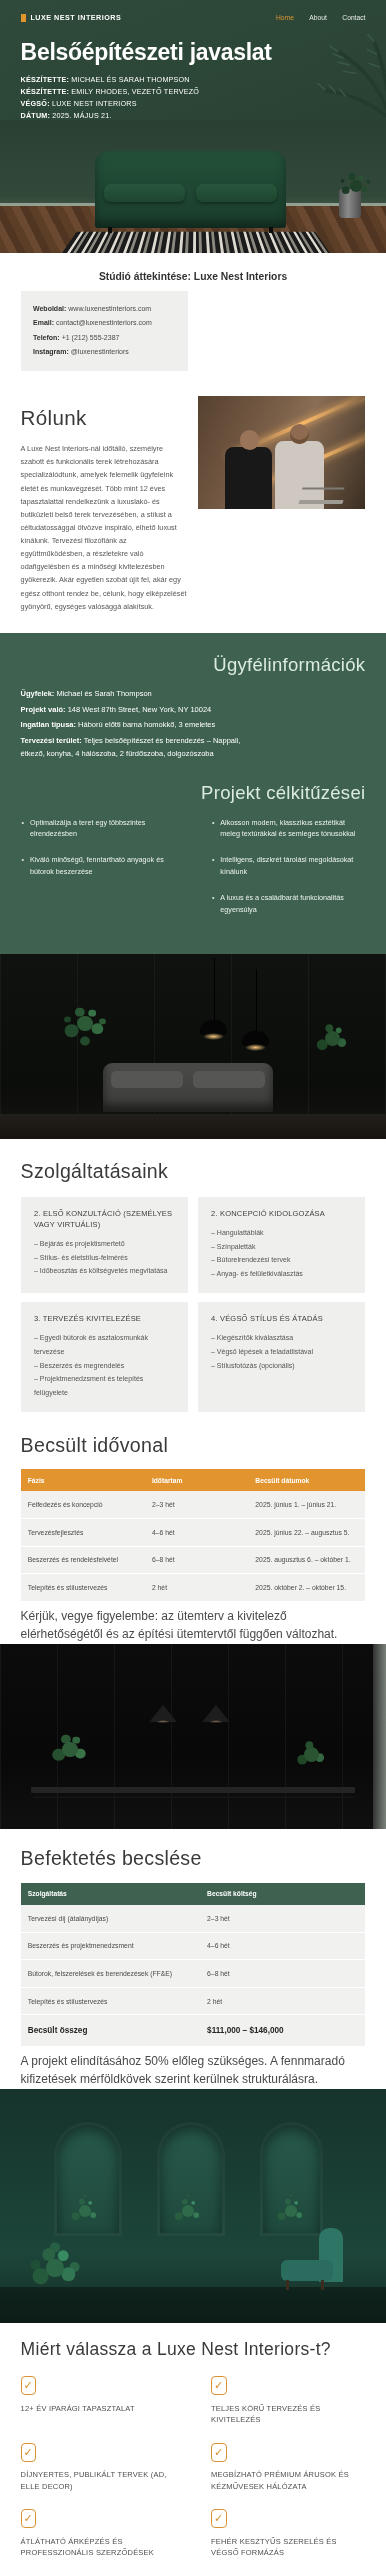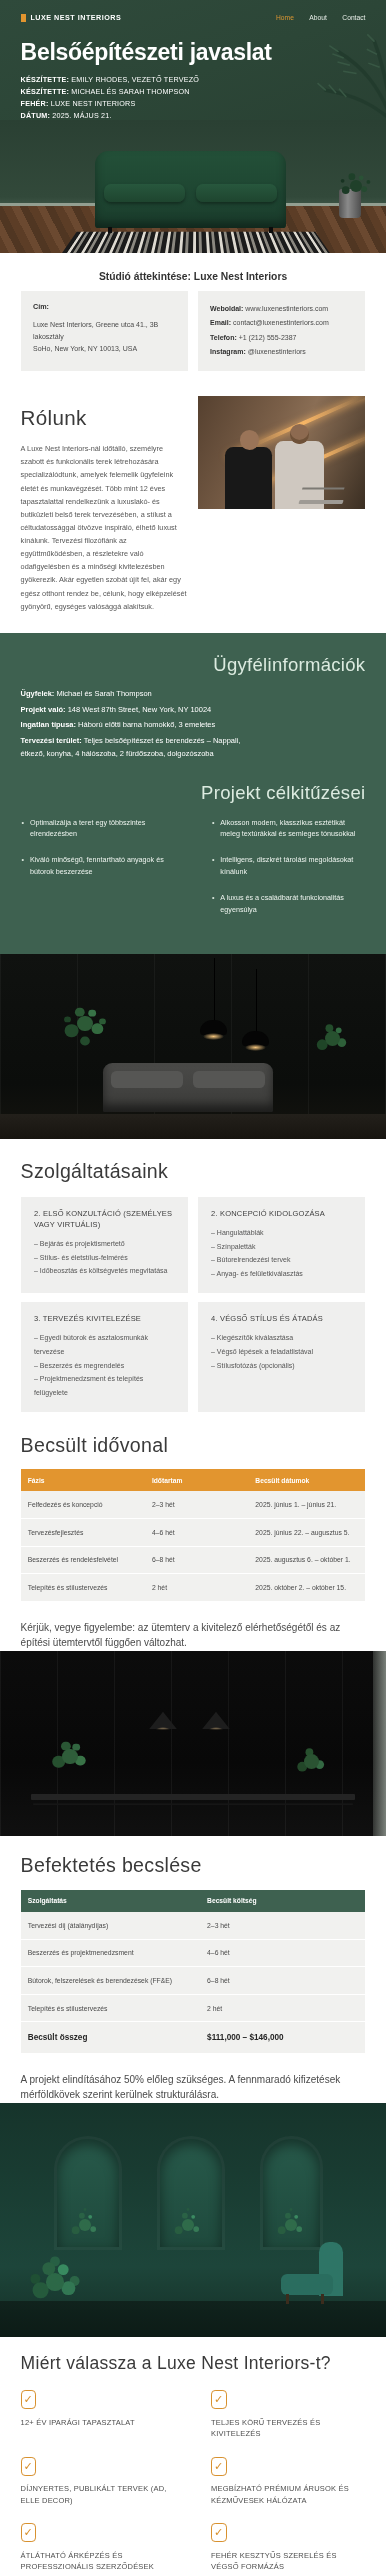--- a/index.html
+++ b/index.html
@@ -152,21 +152,21 @@
 
   
   .tbl-section { padding-top: 7.2px; padding-bottom: 1px; }
   .tbl-section h2.big { margin-bottom: 12.4px; }
   table.data { width: 100%; border-collapse: collapse; }
   table.data th { text-align: left; font-size: 6.7px; color: #fff; font-weight: bold; padding: 7.7px 7.2px; }
   .orange-head th { background: #e2952f; }
   .green-head th { background: #3e6150; }
   table.data td { background: #f1f1ef; font-size: 6.8px; color: #4a4a4a; padding: 9.8px 7.2px; border-bottom: 1px solid #fff; }
   table.data tr.total td { font-size: 8.2px; font-weight: bold; color: #262626; padding: 10.8px 7.2px; }
-  .tbl-note { font-size: 10px; color: #4a4a4a; margin-top: 18px; line-height: 1.5; }
+  .tbl-note { font-size: 12px; color: #4a4a4a; margin-top: 5px; line-height: 1.5; }
 
   
   .why { padding-top: 16.5px; padding-bottom: 19.6px; }
   .why h2.big { font-size: 17.5px; margin-bottom: 15.5px; }
   .why-grid { display: grid; grid-template-columns: 1fr 1fr; column-gap: 36px; row-gap: 17.5px; }
   .why-item .check { width: 15.5px; height: 19px; border: 1.5px solid #d8912f; border-radius: 4.1px; display: flex; align-items: center; justify-content: center; color: #d8912f; font-size: 11.3px; font-weight: bold; }
   .why-item .check span { transform: translateY(-0.5px); }
   .why-item .lbl { margin-top: 7.7px; font-size: 7.5px; color: #4e4e4e; letter-spacing: 0.2px; line-height: 1.5; }
 </style>
 </head>
@@ -191,23 +191,23 @@
       <span>LUXE NEST INTERIORS</span>
     </div>
     <nav class="nav">
       <a href="#" class="active">Home</a>
       <a href="#">About</a>
       <a href="#">Contact</a>
     </nav>
   </div>
   <h1 class="hero-title">Belsőépítészeti javaslat</h1>
   <div class="hero-meta">
+    <div><b>KÉSZÍTETTE:</b> <span>MICHAEL ÉS SARAH THOMPSON</span></div>
     <div><b>KÉSZÍTETTE:</b> <span>EMILY RHODES, VEZETŐ TERVEZŐ</span></div>
-    <div><b>KÉSZÍTETTE:</b> <span>MICHAEL ÉS SARAH THOMPSON</span></div>
-    <div><b>FEHÉR:</b> <span>LUXE NEST INTERIORS</span></div>
+    <div><b>VÉGSŐ:</b> <span>LUXE NEST INTERIORS</span></div>
     <div><b>DÁTUM:</b> <span>2025. MÁJUS 21.</span></div>
   </div>
 </header>
 
 <div class="hero-photo" aria-hidden="true">
   <div class="hero-baseboard"></div>
   <div class="hero-floor"></div>
   <div class="hero-rug"></div>
   <div class="sofa">
     <div class="sofa-body"></div>
@@ -216,27 +216,20 @@
     <div class="sofa-leg l1"></div>
     <div class="sofa-leg l2"></div>
   </div>
   <div class="planter"></div>
   <div class="foliage hero-foliage"></div>
 </div>
 
 <section class="studio pad white">
   <h2>Stúdió áttekintése: Luxe Nest Interiors</h2>
   <div class="studio-grid">
-    <div class="studio-box">
-      <span class="lbl addr-label">Cím:</span>
-      <div class="addr-lines">
-        <div>Luxe Nest Interiors, Greene utca 41., 3B lakosztály</div>
-        <div>SoHo, New York, NY 10013, USA</div>
-      </div>
-    </div>
     <div class="studio-box">
       <div class="contact-line"><span class="lbl">Weboldal:</span> <span>www.luxenestinteriors.com</span></div>
       <div class="contact-line"><span class="lbl">Email:</span> <span>contact@luxenestinteriors.com</span></div>
       <div class="contact-line"><span class="lbl">Telefon:</span> <span>+1 (212) 555-2387</span></div>
       <div class="contact-line"><span class="lbl">Instagram:</span> <span>@luxenestinteriors</span></div>
     </div>
   </div>
 </section>
 
 <section class="about pad white">

